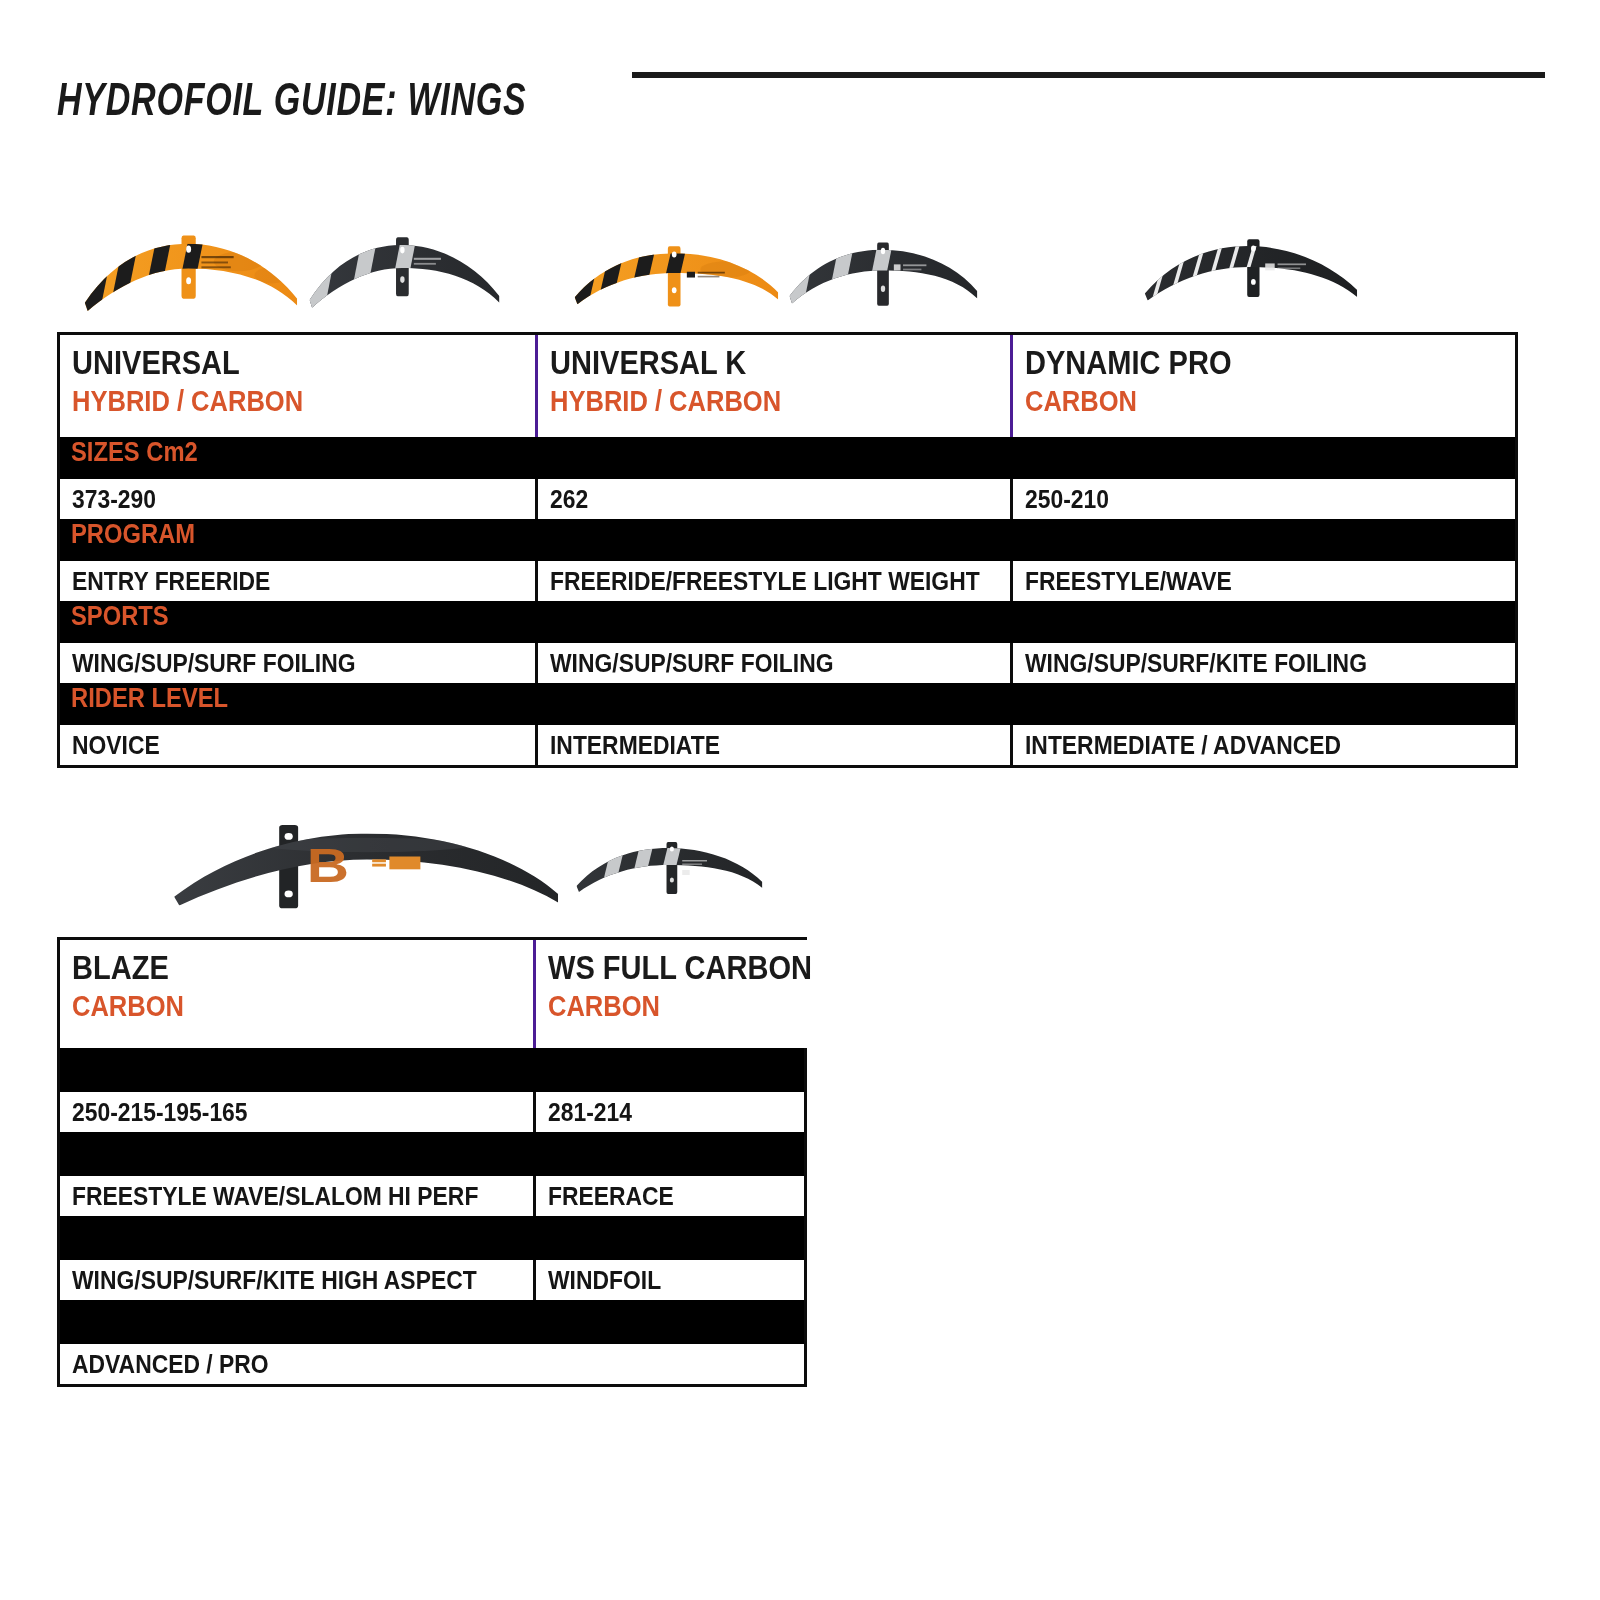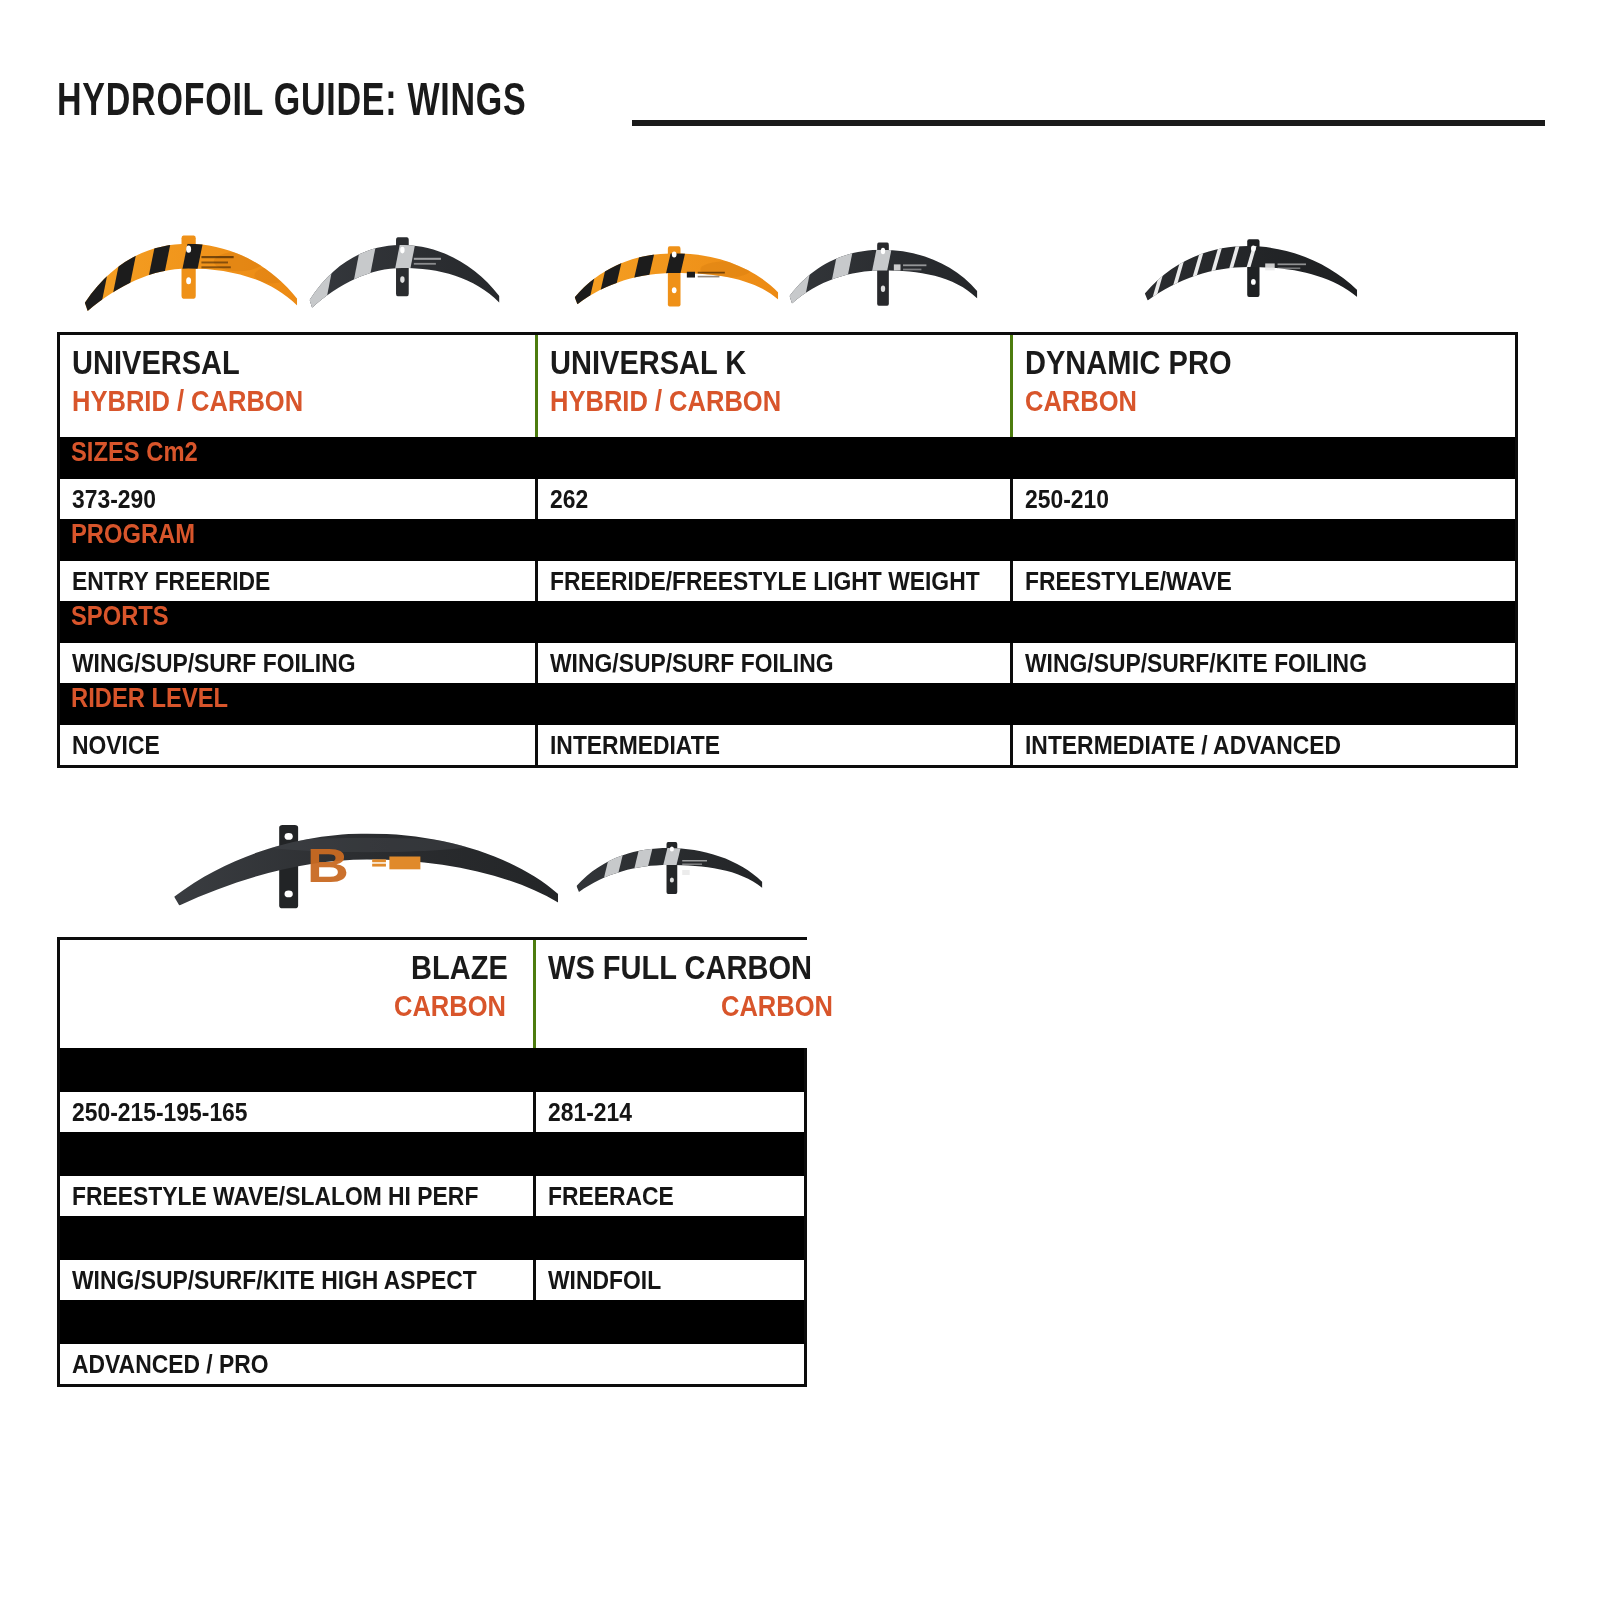--- a/index.html
+++ b/index.html
@@ -1,38 +1,38 @@
 <!DOCTYPE html>
 <html><head>
 <meta charset="utf-8">
 <style>
   html,body{margin:0;padding:0;background:#fff;}
   #canvas{position:relative;width:1600px;height:1600px;background:#ffffff;overflow:hidden;
           font-family:"Liberation Sans",sans-serif;color:#1a1a1a;}
   
-  .title-row{position:absolute;left:57px;top:72px;width:1488px;display:flex;align-items:flex-end;}
+  .title-row{position:absolute;left:57px;top:72px;width:1488px;display:flex;align-items:flex-start;font-style:italic;}
   .page-title{font-size:46px;font-weight:bold;letter-spacing:1px;transform:scaleX(0.74);
               transform-origin:0 50%;white-space:nowrap;color:#1a1a1a;}
   .title-rule{flex:1;height:6px;background:#1a1a1a;margin-left:-60px;}
   
   .wings-row{position:absolute;}
   .wing{position:absolute;}
   .wing svg{display:block;width:100%;height:100%;}
   
   .spec-table{position:absolute;border:3px solid #0c0c0c;background:#fff;box-sizing:border-box;}
   .trow{display:grid;}
   .t1 .trow{grid-template-columns:475px 475px 1fr;}
   .t2 .trow{grid-template-columns:473px 1fr;}
   .cell{box-sizing:border-box;display:flex;flex-direction:column;justify-content:flex-start;
         padding:10px 12px 0 12px;background:#fff;}
-  .cell + .cell{border-left:3px solid #4d7c0f;}
+  .cell + .cell{border-left:3px solid #4c1d95;}
   .vcell{box-sizing:border-box;display:flex;align-items:center;padding:18px 12px;background:#fff;height:40px;}
   .vcell + .vcell{border-left:3px solid #0c0c0c;}
   .t1 .head-row .cell{height:102px;}
-  .t2 .head-row .cell{height:108px;align-items:flex-end;}
+  .t2 .head-row .cell{height:108px;}
   .band{background:#000;display:flex;padding-left:11px;}
   .t1 .band{height:42px;}
   .t2 .band{height:44px;}
   .cnd{display:inline-block;transform:scaleX(0.88);transform-origin:0 50%;white-space:nowrap;}
   .model-name{font-size:33px;font-weight:bold;line-height:1.12;}
   .model-sub{font-size:29px;font-weight:bold;line-height:1.15;color:#d8552b;margin-top:3px;}
   .band-label{font-size:27px;font-weight:bold;color:#d8552b;}
   .val{font-size:26px;font-weight:bold;color:#151515;}
 </style>
 </head>

